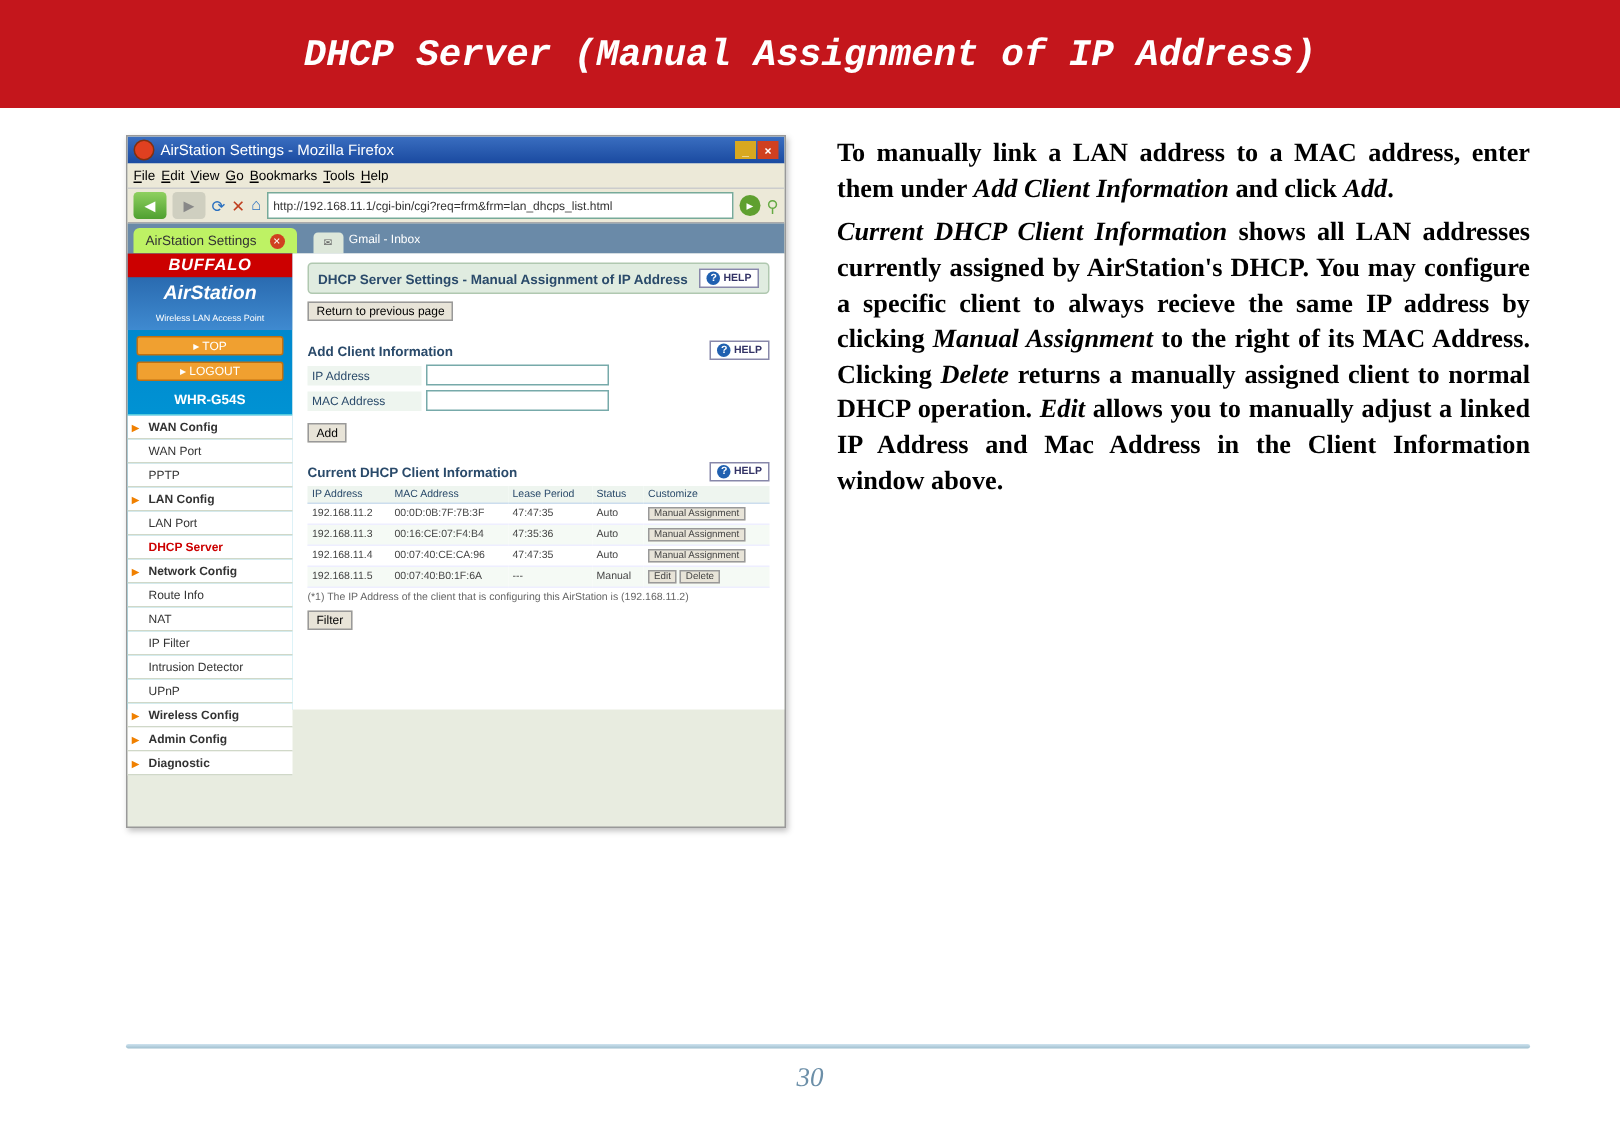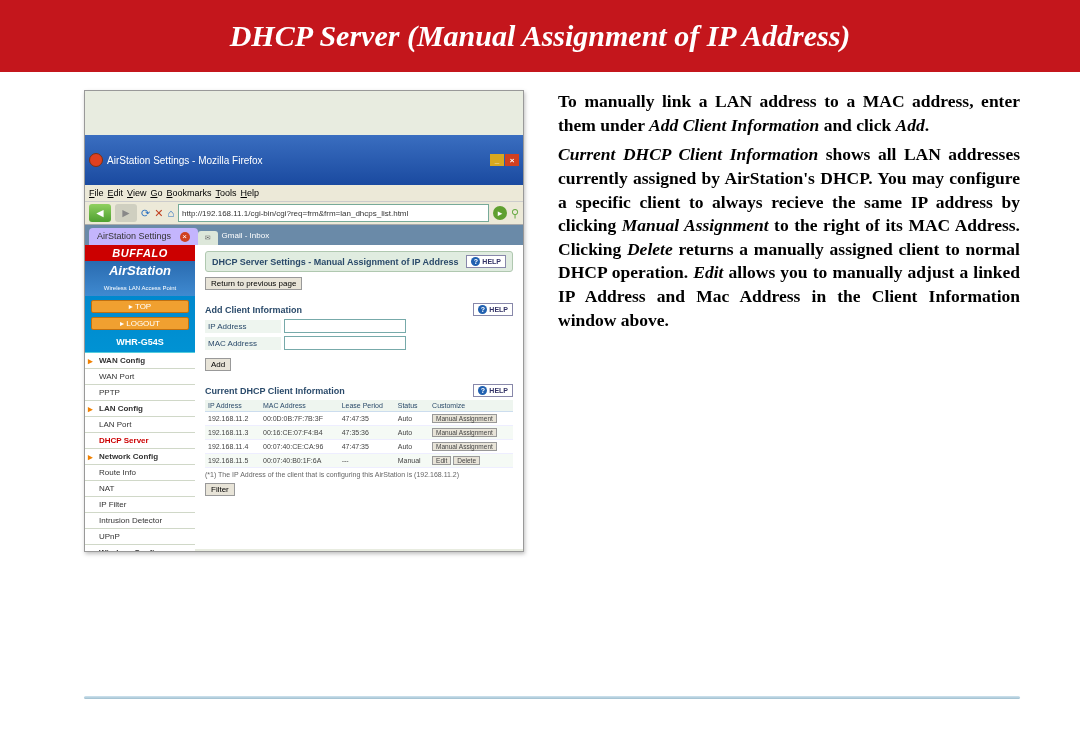--- a/index.html
+++ b/index.html
@@ -1,44 +1,44 @@
 <!DOCTYPE html>
 <html><head>
 <meta charset="utf-8">
 <style>
   html,body{margin:0;padding:0;width:1080px;height:747px;font-family:Georgia,"Times New Roman",serif;background:#fff;color:#000;}
   .page{position:relative;width:1080px;height:747px;}
   .red-band{position:absolute;top:0;left:0;right:0;height:72px;background:#c4161c;display:flex;align-items:center;justify-content:center;}
-  .red-band-title{color:#fff;font-family:Liberation Serif, serif;font-weight:bold;font-style:italic;font-size:30px;}
+  .red-band-title{color:#fff;font-family:Liberation Mono, monospace;font-weight:bold;font-style:italic;font-size:25px;}
   .body-area{position:absolute;top:90px;left:84px;right:60px;bottom:90px;display:flex;gap:18px;}
   .screenshot-col{flex:0 0 438px;}
   .text-col{flex:1;font-family:"Century Schoolbook",Georgia,serif;font-size:17.5px;line-height:1.35;text-align:justify;}
   .text-col p{margin:0 0 6px 16px;font-weight:bold;}
   .ital{font-style:italic;}
   .page-number{position:absolute;bottom:18px;left:0;right:0;text-align:center;font-style:italic;font-size:18px;color:#6c8fa8;}
   .footer-rule{position:absolute;bottom:48px;left:84px;right:60px;height:3px;background:linear-gradient(to top,#9fbfcf 0,#cfe3ef 100%);border-radius:2px;}
 
   
   .shot{width:438px;height:460px;border:1px solid #999;box-shadow:1px 2px 4px rgba(0,0,0,0.25);font-family:Tahoma,Arial,sans-serif;font-size:9px;background:#e8ece0;position:relative;overflow:hidden;}
-  .titlebar{height:18px;background:linear-gradient(#3a6ec0,#1a4aa0);color:#fff;display:flex;align-items:center;padding:16px 4px;font-size:10px;margin-top:44px;}
+  .titlebar{height:18px;background:linear-gradient(#3a6ec0,#1a4aa0);color:#fff;display:flex;align-items:center;padding:0 4px;font-size:10px;}
   .title-dot{width:12px;height:12px;border-radius:50%;background:#e04020;margin-right:4px;border:1px solid #803010;}
   .winbtns{margin-left:auto;display:flex;gap:1px;}
   .winbtn{width:14px;height:12px;display:flex;align-items:center;justify-content:center;font-size:8px;font-weight:bold;}
   .winbtn.min{background:#d8a820;}
   .winbtn.close{background:#d04020;color:#fff;}
   .menubar{height:16px;background:#ece9d8;display:flex;align-items:center;padding:0 4px;gap:4px;font-size:9px;color:#000;}
   .menubar span u{text-decoration:underline;}
   .toolbar{height:22px;background:#ece9d8;border-top:1px solid #ccc;border-bottom:1px solid #aaa;display:flex;align-items:center;padding:0 4px;gap:4px;}
   .navbtn{width:22px;height:18px;border-radius:3px;display:flex;align-items:center;justify-content:center;font-size:12px;}
   .navbtn.back{background:linear-gradient(#8fd060,#4fa030);color:#fff;}
   .navbtn.fwd{background:#cfcfc0;color:#888;}
   .url{flex:1;height:16px;background:#fff;border:1px solid #7a9;font-size:8px;display:flex;align-items:center;padding:0 3px;color:#333;overflow:hidden;white-space:nowrap;}
   .go{width:14px;height:14px;border-radius:50%;background:#5fa030;color:#fff;display:flex;align-items:center;justify-content:center;font-size:9px;}
   .tabbar{height:20px;background:#6a8aa8;display:flex;align-items:flex-end;padding:0 4px;}
-  .tab{background:#c4b5fd;border-radius:4px 4px 0 0;padding:3px 8px;font-size:9px;color:#333;margin-right:0;}
+  .tab{background:#bef264;border-radius:4px 4px 0 0;padding:3px 8px;font-size:9px;color:#333;margin-right:11px;}
   .tab .x{display:inline-block;width:10px;height:10px;border-radius:50%;background:#d04020;color:#fff;font-size:8px;text-align:center;line-height:10px;margin-left:6px;}
   .newtab{width:20px;height:14px;background:#dde7da;border-radius:3px 3px 0 0;display:flex;align-items:center;justify-content:center;color:#5a7;font-size:8px;}
   .content{display:flex;height:304px;border-radius:13px;}
   .sidebar{width:110px;background:linear-gradient(#007fc8,#00b6e8);color:#fff;font-size:8px;}
   .logo{background:#c00;color:#fff;font-weight:bold;text-align:center;padding:2px 0;font-size:11px;letter-spacing:0.5px;font-style:italic;}
   .logo2{background:linear-gradient(#2a6bb0,#3f8ad0);color:#fff;text-align:center;padding:2px 0 3px;font-style:italic;font-weight:bold;font-size:13px;}
   .logo2 .sub{font-size:6px;font-style:normal;font-weight:normal;}
   .orangebtn{margin:4px 6px;background:#f0a030;border:1px solid #c07010;color:#fff;text-align:center;padding:1px 0;font-size:8px;font-weight:normal;border-radius:2px;}
   .model{text-align:center;font-weight:bold;font-size:9px;padding:3px 0 5px;border-bottom:1px solid #5cd;}
   .navitem{background:#fff;color:#333;border-bottom:1px solid #d0d8c8;padding:3px 4px 3px 14px;font-size:8px;position:relative;}
@@ -217,13 +217,14 @@
       <p>
         <span>To manually link a LAN address to a MAC address, enter them under </span><span class="ital">Add Client Information</span><span> and click </span><span class="ital">Add</span><span>.</span>
       </p>
       <p>
         <span class="ital">Current DHCP Client Information</span><span> shows all LAN addresses currently assigned by AirStation's DHCP.  You may configure a specific client to always recieve the same IP address by clicking </span><span class="ital">Manual Assignment</span><span> to the right of its MAC Address.  Clicking </span><span class="ital">Delete</span><span> returns a manually assigned client to normal DHCP operation.  </span><span class="ital">Edit</span><span> allows you to manually adjust a linked IP Address and Mac Address in the Client Information window above.</span>
       </p>
     </div>
   </div>
 
   <div class="footer-rule"></div>
+  <div class="page-number">30</div>
 </div>
 
 </body></html>

